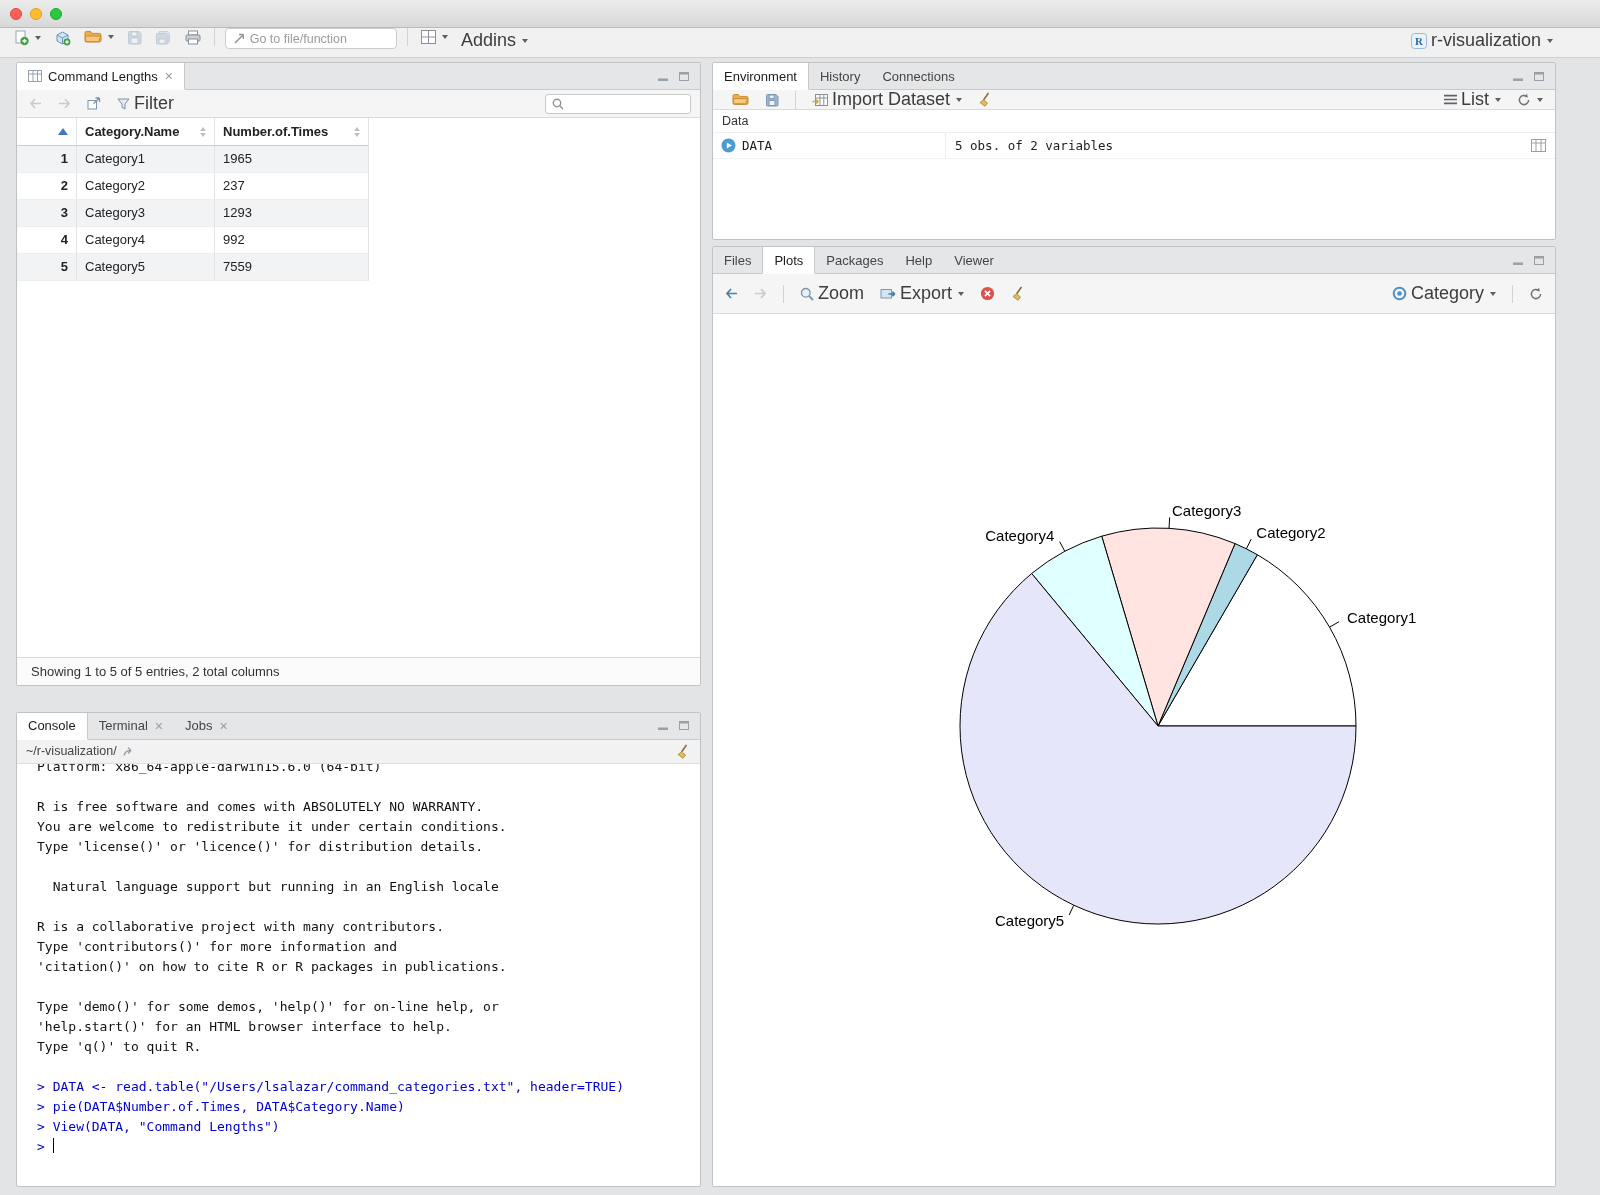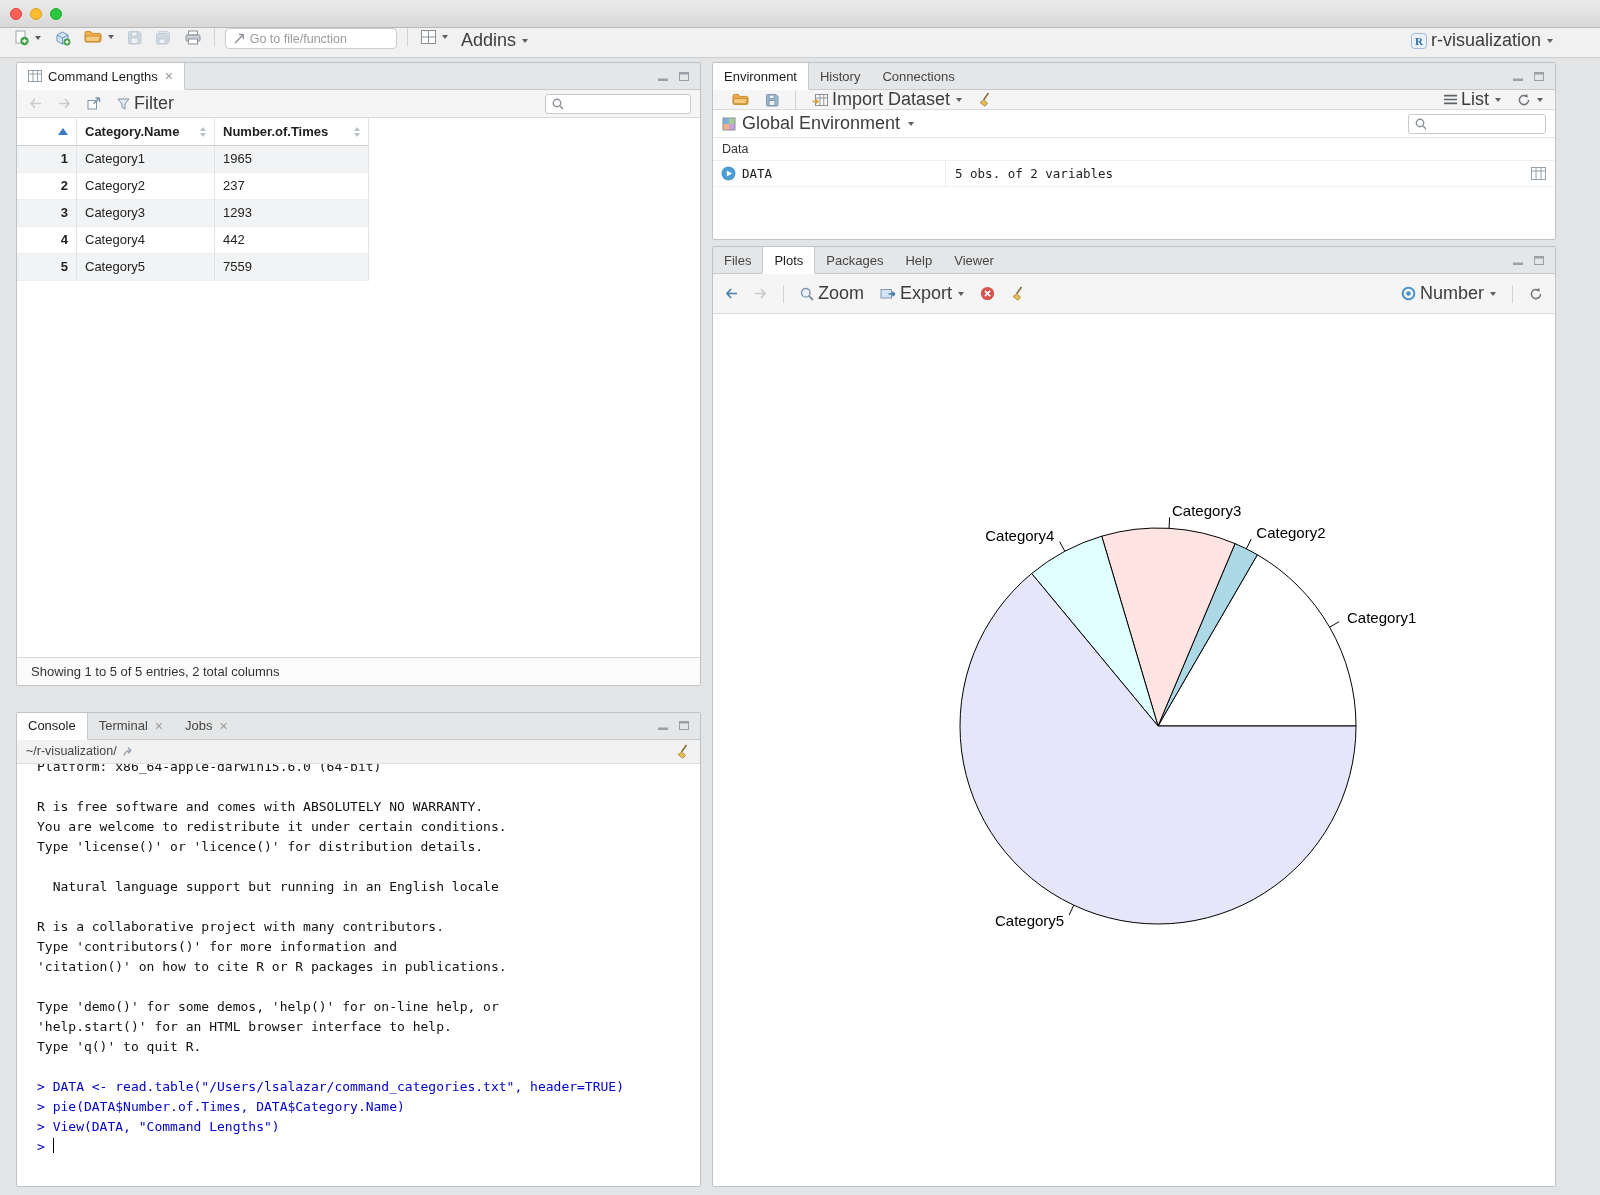--- a/index.html
+++ b/index.html
@@ -263,21 +263,21 @@
                 <div class="dv-cell c-times">237</div>
               </div>
               <div class="dv-row odd">
                 <div class="dv-cell c-num">3</div>
                 <div class="dv-cell c-name">Category3</div>
                 <div class="dv-cell c-times">1293</div>
               </div>
               <div class="dv-row">
                 <div class="dv-cell c-num">4</div>
                 <div class="dv-cell c-name">Category4</div>
-                <div class="dv-cell c-times">442</div>
+                <div class="dv-cell c-times">992</div>
               </div>
               <div class="dv-row odd">
                 <div class="dv-cell c-num">5</div>
                 <div class="dv-cell c-name">Category5</div>
                 <div class="dv-cell c-times">7559</div>
               </div>
             </div>
         </div>
         <div class="dv-footer">Showing 1 to 5 of 5 entries, 2 total columns</div>
       </section>
@@ -415,39 +415,20 @@
             <span class="caret"></span>
           </span>
           <span class="icon-btn">
             <svg width="14" height="14">
                 <path d="M11.6 7 a4.6 4.6 0 1 1 -1.4 -3.3" fill="none" stroke="#6f7479" stroke-width="1.5"></path>
                 <path d="M10.2 0.8 L10.6 4.4 L7.2 3.4 Z" fill="#6f7479"></path>
               </svg>
             <span class="caret"></span>
           </span>
         </div>
-        <div class="env-scope-row">
-          <svg width="14" height="14">
-              <rect x="1" y="1" width="6" height="6" fill="#7cb0e0"></rect>
-              <rect x="7" y="1" width="6" height="6" fill="#a8d08d"></rect>
-              <rect x="1" y="7" width="6" height="6" fill="#f4b183"></rect>
-              <rect x="7" y="7" width="6" height="6" fill="#c9a0dc"></rect>
-              <rect x="1" y="1" width="12" height="12" fill="none" stroke="#8a9097"></rect>
-            </svg>
-          <span class="label-13">Global Environment</span>
-          <span class="caret"></span>
-          <span class="flex-spacer"></span>
-          <span class="search-box" style="width:138px;">
-            <svg width="12" height="12">
-                <circle cx="5" cy="5" r="3.7" fill="none" stroke="#8a9097" stroke-width="1.4"></circle>
-                <line x1="8" y1="8" x2="11.3" y2="11.3" stroke="#8a9097" stroke-width="1.5"></line>
-              </svg>
-            <input style="">
-          </span>
-        </div>
         <div class="env-section">Data</div>
         <div id="env-entries">
             <div class="env-entry">
               <span style="display:inline-flex">
                 <svg width="15" height="15">
                   <circle cx="7.5" cy="7.5" r="7" fill="#4b9cd3"></circle>
                   <path d="M5.8 4.4 L11 7.5 L5.8 10.6 Z" fill="#fff"></path>
                 </svg>
               </span>
               <span class="env-name">DATA</span>
@@ -531,21 +512,21 @@
                 <line x1="10.5" y1="1" x2="5.5" y2="8" stroke="#8a6d3b" stroke-width="1.6"></line>
                 <path d="M5.5 8 L9.5 11 L7 14.2 L2 10.5 Z" fill="#e5be58" stroke="#b3923f"></path>
               </svg>
           </span>
           <span class="flex-spacer"></span>
           <span class="icon-btn">
             <svg width="15" height="15">
                 <circle cx="7.5" cy="7.5" r="5.8" fill="none" stroke="#4a90c4" stroke-width="2"></circle>
                 <circle cx="7.5" cy="7.5" r="2.3" fill="#4a90c4"></circle>
               </svg>
-            <span class="label-13">Number</span>
+            <span class="label-13">Category</span>
             <span class="caret"></span>
           </span>
           <span class="tb-sep"></span>
           <span class="icon-btn">
             <svg width="14" height="14">
                 <path d="M11.6 7 a4.6 4.6 0 1 1 -1.4 -3.3" fill="none" stroke="#6f7479" stroke-width="1.5"></path>
                 <path d="M10.2 0.8 L10.6 4.4 L7.2 3.4 Z" fill="#6f7479"></path>
               </svg>
           </span>
         </div>

